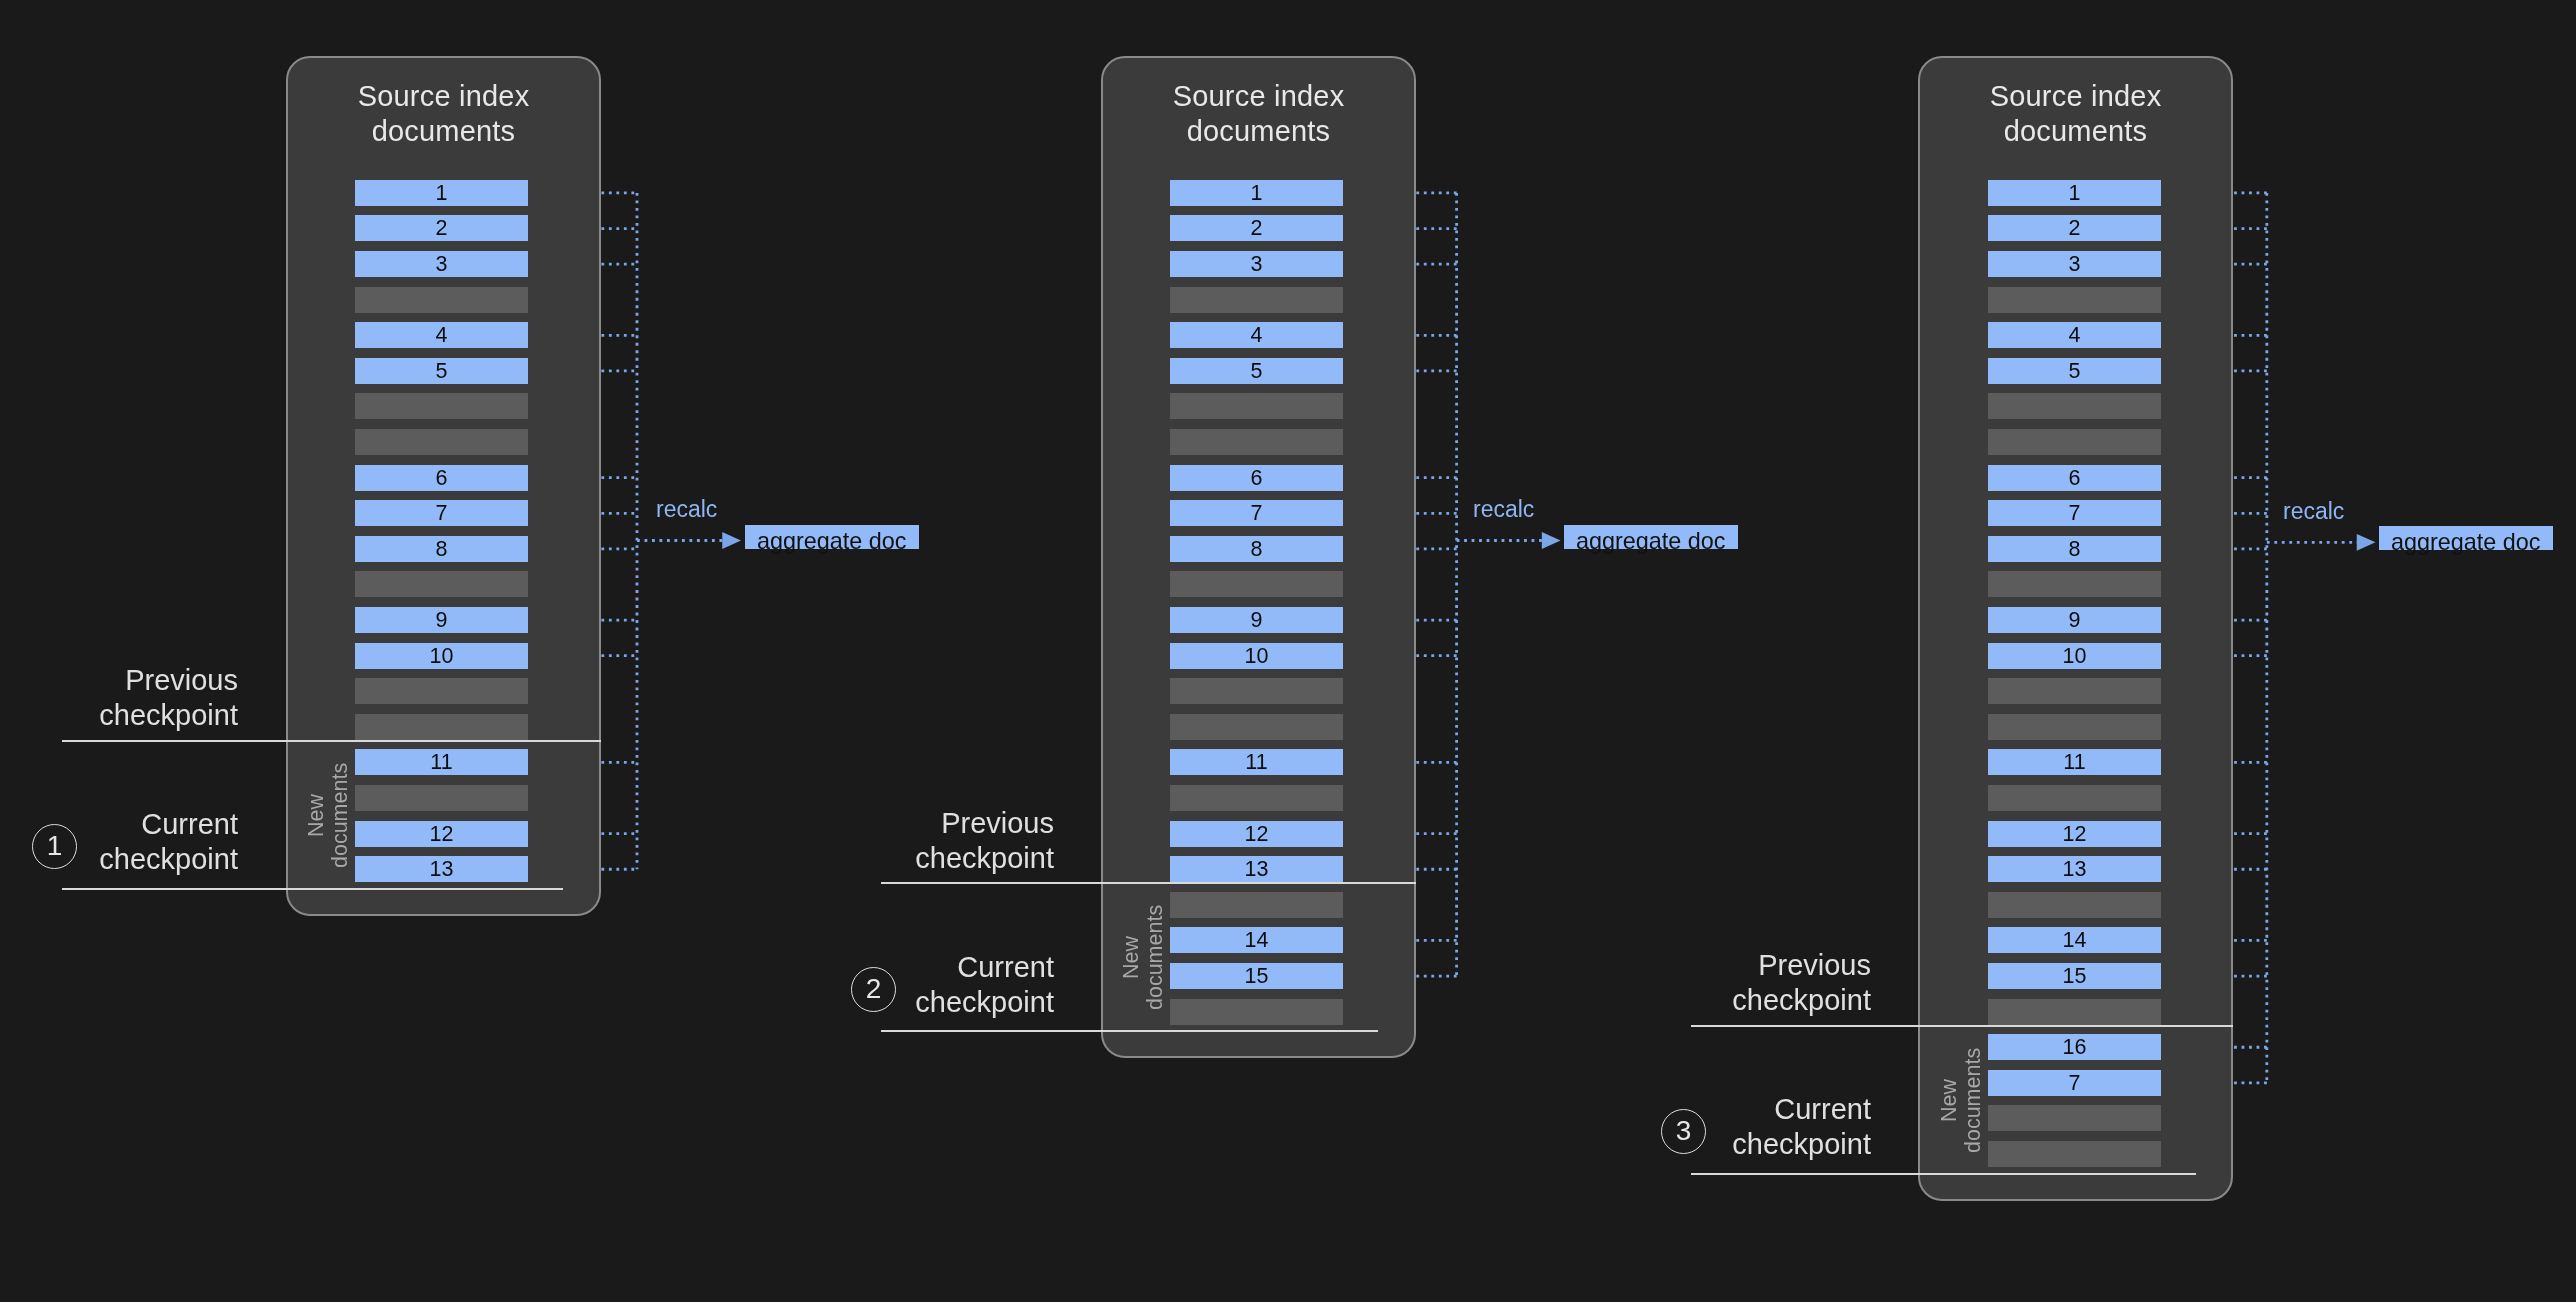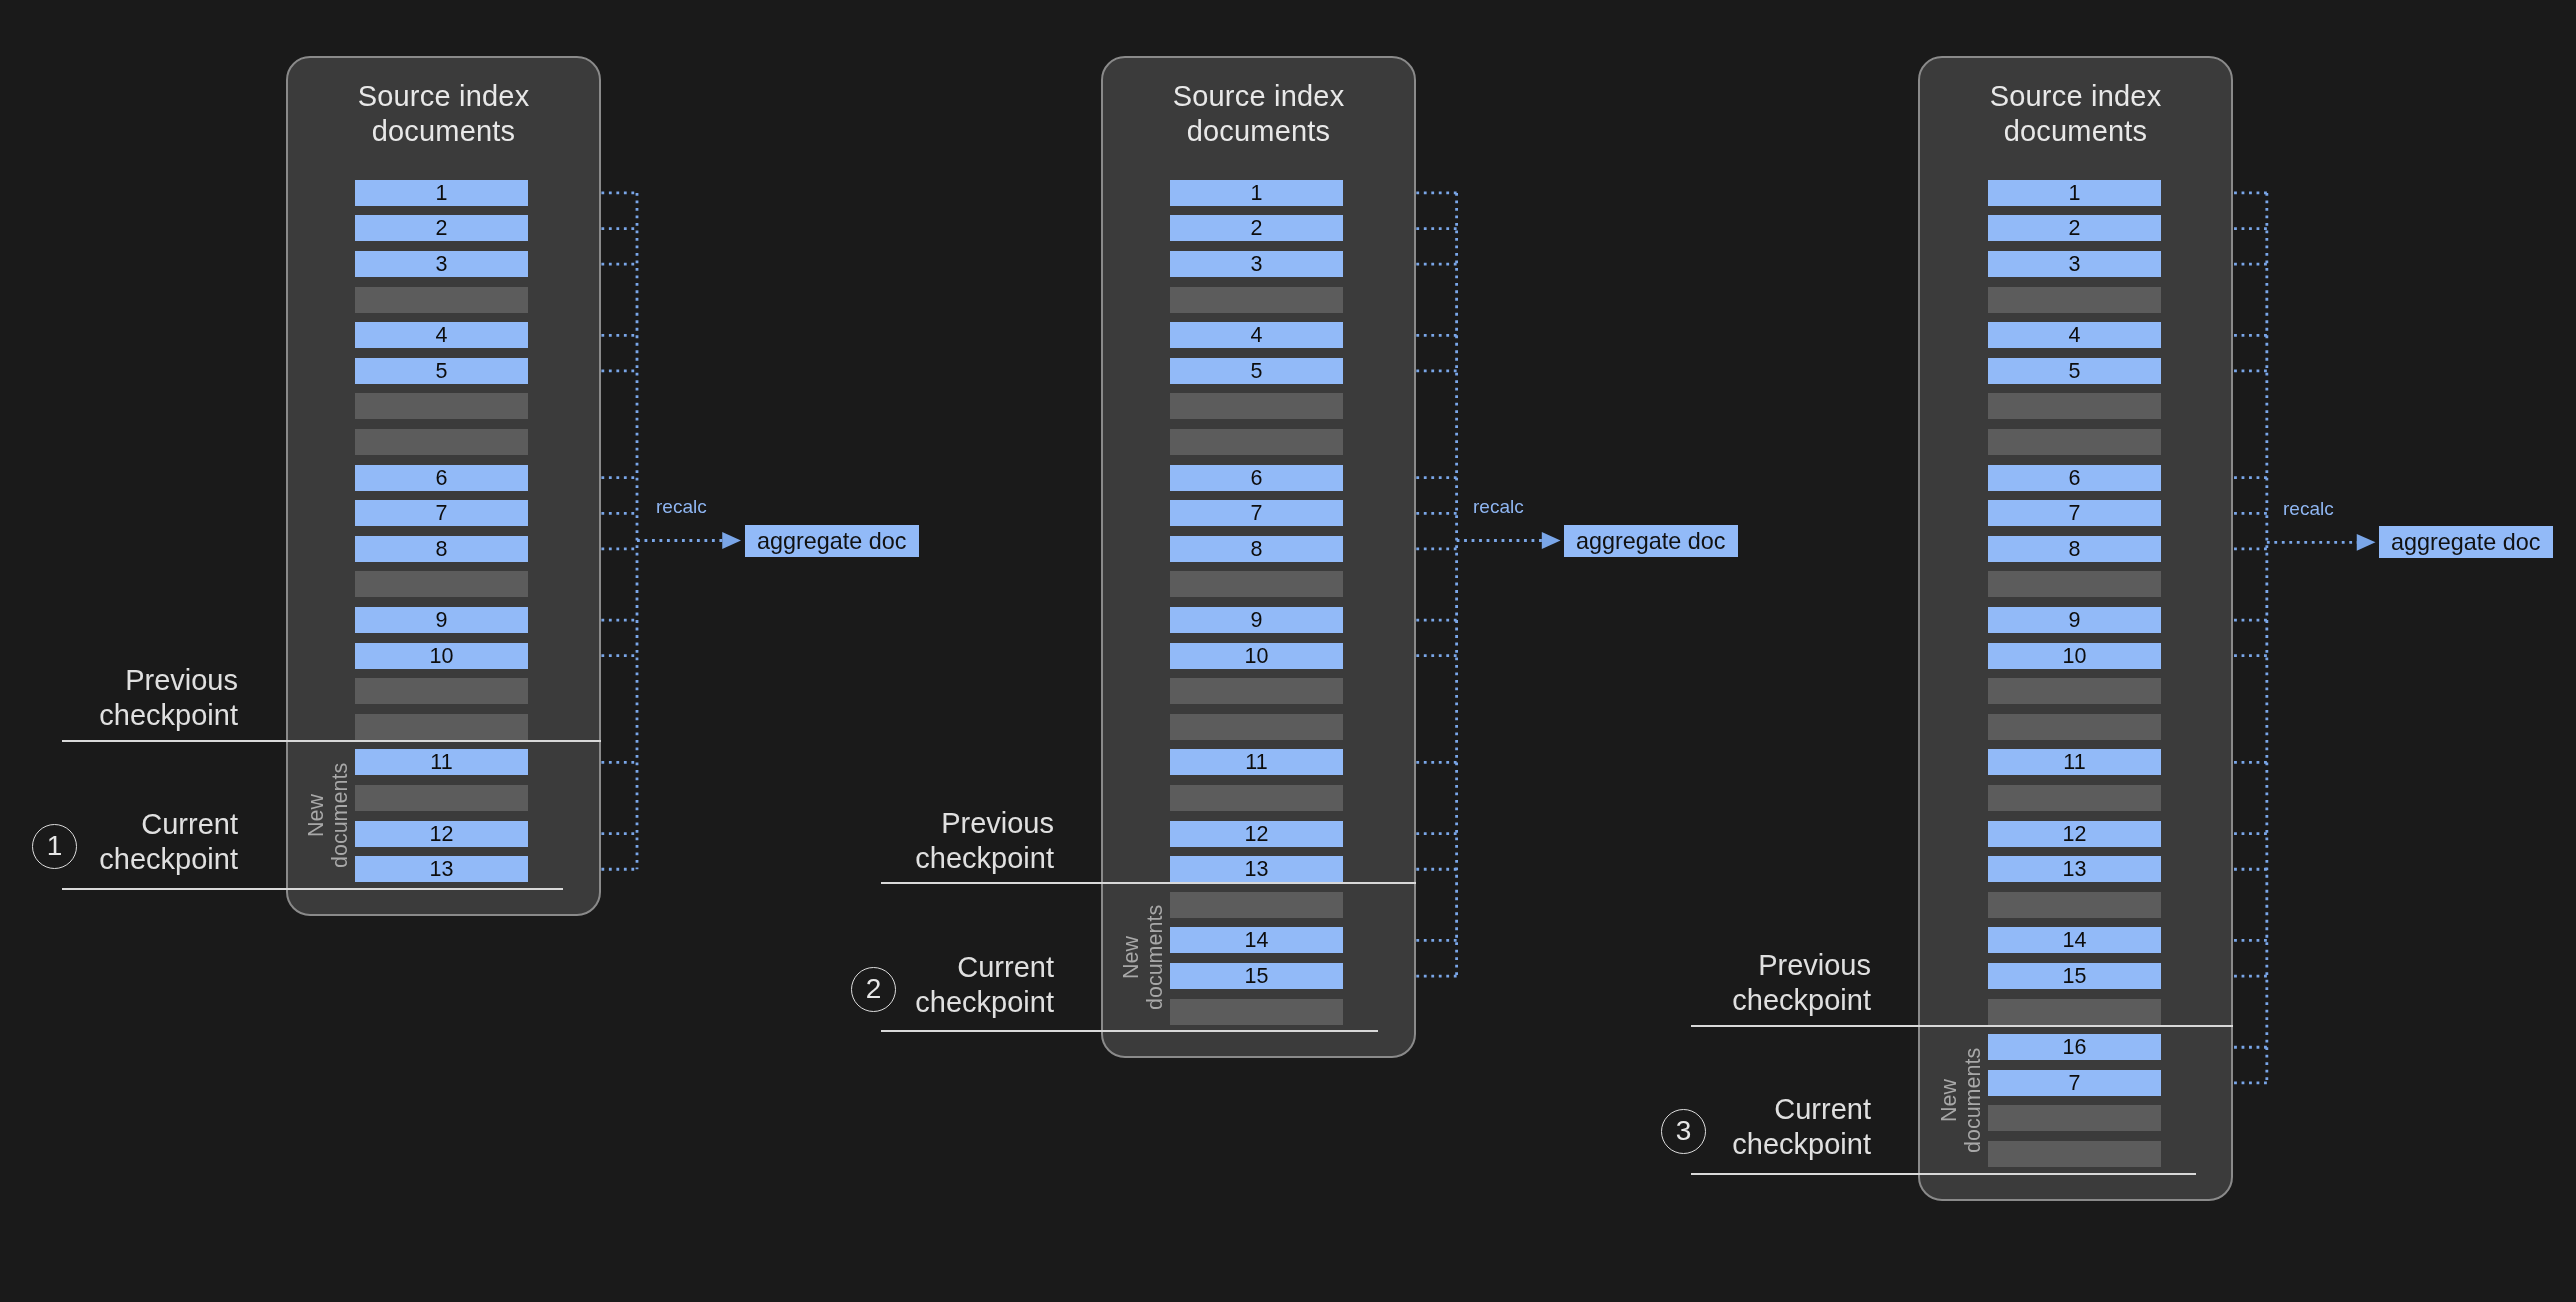--- a/index.html
+++ b/index.html
@@ -82,29 +82,29 @@
     color:#e6e6e6;
     font-size:28px;
     line-height:41px;
     text-align:center;
   }
 
   
   .recalc-label{
     position:absolute;
     color:#8fb6f2;
-    font-size:19px;
+    font-size:23px;
     white-space:nowrap;
   }
   .agg-box{
     position:absolute;
     background:#92baf8;
     color:#111;
     font-size:23.4px;
-    height:32px;
+    height:24px;
     line-height:32px;
     padding:0 12px;
     white-space:nowrap;
     box-sizing:border-box;
   }
   svg.wires{position:absolute;left:0;top:0;width:2576px;height:1302px;pointer-events:none;}
 </style>
 </head>
 <body>
 

